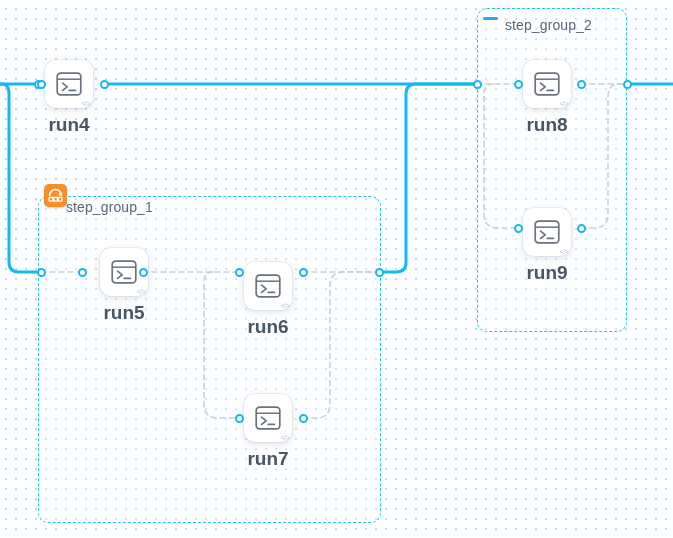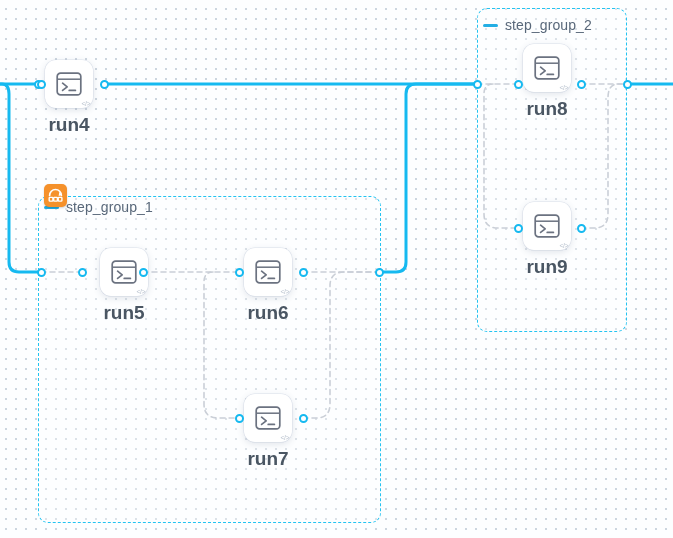--- a/index.html
+++ b/index.html
@@ -23,21 +23,20 @@
   .group{
     position:absolute;
     border:1.5px dashed #23c3f1;
     border-radius:10px;
     background:rgba(255,255,255,0.30);
     box-sizing:border-box;
   }
   .group-header{
     position:absolute;
     display:flex;
-    align-items:center;
     gap:7px;
     white-space:nowrap;
   }
   .collapse-dash{
     width:15px;height:3px;border-radius:2px;background:#23aee4;display:block;
   }
   .group-title{
     font-size:14px;
     color:#59687a;
     letter-spacing:.1px;
@@ -147,21 +146,21 @@
        <svg width="28" height="26" viewBox="0 0 28 26">
     <rect x="2.2" y="2.2" width="23.6" height="21.6" rx="3.4" fill="#fff" stroke="#6b7280" stroke-width="1.7"></rect>
     <line x1="2.2" y1="8.2" x2="25.8" y2="8.2" stroke="#6b7280" stroke-width="1.5"></line>
     <path d="M 7.6 12.2 L 12.2 15.8 L 7.6 19.4" fill="none" stroke="#6b7280" stroke-width="1.7" stroke-linecap="round" stroke-linejoin="round"></path>
     <line x1="14.2" y1="19.4" x2="20.4" y2="19.4" stroke="#6b7280" stroke-width="1.7" stroke-linecap="round"></line>
   </svg>
        <span class="node-code-badge">&lt;/&gt;</span>
      </div>
      <span class="node-label">run5</span>
       </div>
-      <div class="node" style="left: 244px; top: 248px;">
+      <div class="node" style="left: 244px; top: 262px;">
         <div class="node-card">
        <svg width="28" height="26" viewBox="0 0 28 26">
     <rect x="2.2" y="2.2" width="23.6" height="21.6" rx="3.4" fill="#fff" stroke="#6b7280" stroke-width="1.7"></rect>
     <line x1="2.2" y1="8.2" x2="25.8" y2="8.2" stroke="#6b7280" stroke-width="1.5"></line>
     <path d="M 7.6 12.2 L 12.2 15.8 L 7.6 19.4" fill="none" stroke="#6b7280" stroke-width="1.7" stroke-linecap="round" stroke-linejoin="round"></path>
     <line x1="14.2" y1="19.4" x2="20.4" y2="19.4" stroke="#6b7280" stroke-width="1.7" stroke-linecap="round"></line>
   </svg>
        <span class="node-code-badge">&lt;/&gt;</span>
      </div>
      <span class="node-label">run6</span>
@@ -171,33 +170,33 @@
        <svg width="28" height="26" viewBox="0 0 28 26">
     <rect x="2.2" y="2.2" width="23.6" height="21.6" rx="3.4" fill="#fff" stroke="#6b7280" stroke-width="1.7"></rect>
     <line x1="2.2" y1="8.2" x2="25.8" y2="8.2" stroke="#6b7280" stroke-width="1.5"></line>
     <path d="M 7.6 12.2 L 12.2 15.8 L 7.6 19.4" fill="none" stroke="#6b7280" stroke-width="1.7" stroke-linecap="round" stroke-linejoin="round"></path>
     <line x1="14.2" y1="19.4" x2="20.4" y2="19.4" stroke="#6b7280" stroke-width="1.7" stroke-linecap="round"></line>
   </svg>
        <span class="node-code-badge">&lt;/&gt;</span>
      </div>
      <span class="node-label">run7</span>
       </div>
-      <div class="node" style="left: 523px; top: 44px;">
+      <div class="node" style="left: 523px; top: 60px;">
         <div class="node-card">
        <svg width="28" height="26" viewBox="0 0 28 26">
     <rect x="2.2" y="2.2" width="23.6" height="21.6" rx="3.4" fill="#fff" stroke="#6b7280" stroke-width="1.7"></rect>
     <line x1="2.2" y1="8.2" x2="25.8" y2="8.2" stroke="#6b7280" stroke-width="1.5"></line>
     <path d="M 7.6 12.2 L 12.2 15.8 L 7.6 19.4" fill="none" stroke="#6b7280" stroke-width="1.7" stroke-linecap="round" stroke-linejoin="round"></path>
     <line x1="14.2" y1="19.4" x2="20.4" y2="19.4" stroke="#6b7280" stroke-width="1.7" stroke-linecap="round"></line>
   </svg>
        <span class="node-code-badge">&lt;/&gt;</span>
      </div>
      <span class="node-label">run8</span>
       </div>
-      <div class="node" style="left: 523px; top: 202px;">
+      <div class="node" style="left: 523px; top: 208px;">
         <div class="node-card">
        <svg width="28" height="26" viewBox="0 0 28 26">
     <rect x="2.2" y="2.2" width="23.6" height="21.6" rx="3.4" fill="#fff" stroke="#6b7280" stroke-width="1.7"></rect>
     <line x1="2.2" y1="8.2" x2="25.8" y2="8.2" stroke="#6b7280" stroke-width="1.5"></line>
     <path d="M 7.6 12.2 L 12.2 15.8 L 7.6 19.4" fill="none" stroke="#6b7280" stroke-width="1.7" stroke-linecap="round" stroke-linejoin="round"></path>
     <line x1="14.2" y1="19.4" x2="20.4" y2="19.4" stroke="#6b7280" stroke-width="1.7" stroke-linecap="round"></line>
   </svg>
        <span class="node-code-badge">&lt;/&gt;</span>
      </div>
      <span class="node-label">run9</span>

